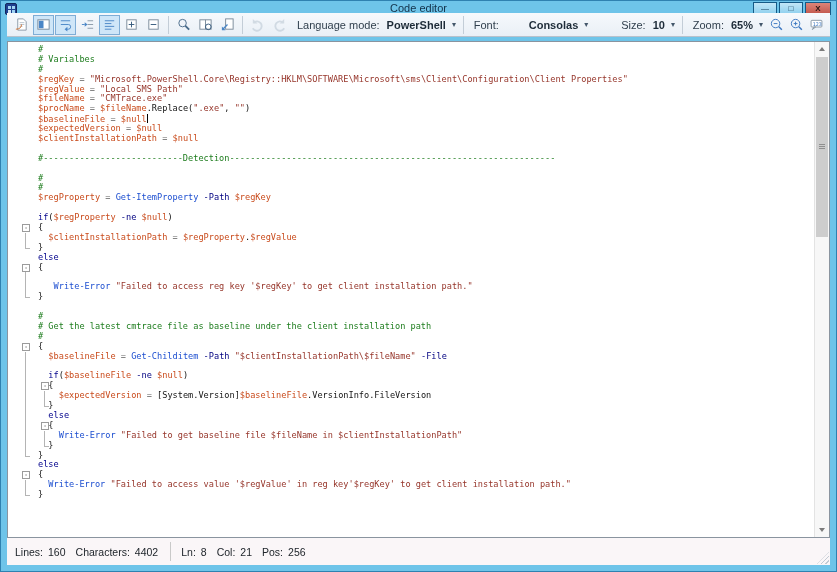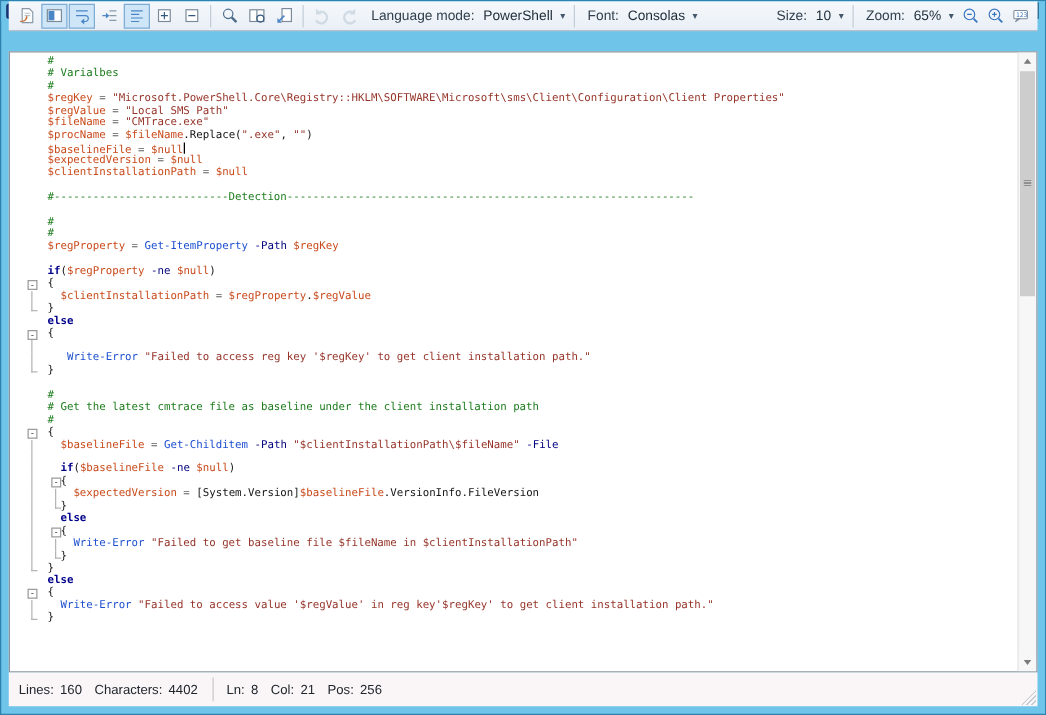--- a/index.html
+++ b/index.html
@@ -6,39 +6,39 @@
   .window{position:relative;width:837px;height:572px;background:#6ec4e9;border:1px solid #2f81b0;box-sizing:border-box;overflow:hidden;}
   
   .titlebar{position:absolute;left:0;top:0;right:0;height:16px;background:#6ec4e9;}
   .appicon{position:absolute;left:4px;top:2px;width:12px;height:12px;background:#1f3f8f;border:1px solid #12265c;border-radius:2px;box-sizing:border-box;}
   .appicon:before{content:"";position:absolute;left:2px;top:2px;width:3px;height:3px;background:#9fd3f2;box-shadow:4px 0 0 #9fd3f2,0 4px 0 #cfe8f8,4px 4px 0 #9fd3f2;}
   .win-title{position:absolute;left:50%;top:1px;transform:translateX(-50%);font-size:11px;color:#13324a;white-space:nowrap;}
   .capbtns{position:absolute;right:5px;top:1px;display:flex;gap:2px;}
   .capbtn{width:24px;height:13px;border:1px solid #155a86;box-sizing:border-box;background:linear-gradient(#c2e6f7,#8ed0ee);font-size:8px;line-height:11px;text-align:center;color:#10344e;padding:0;cursor:default;}
   .capbtn.close{width:26px;background:linear-gradient(#dd8478,#c2584d);font-weight:bold;color:#2a1513;}
   
-  .toolbar{position:absolute;left:6px;right:6px;top:0;height:24px;background:linear-gradient(#f6f9fc,#e9eff6);border-bottom:1px solid #b7c1cc;display:flex;align-items:center;padding:0 4px;box-sizing:border-box;gap:1px;}
+  .toolbar{position:absolute;left:6px;right:6px;top:12px;height:24px;background:linear-gradient(#f6f9fc,#e9eff6);border-bottom:1px solid #b7c1cc;display:flex;align-items:center;padding:0 4px;box-sizing:border-box;gap:1px;}
   .tbtn{width:21px;height:20px;border:1px solid transparent;background:transparent;padding:1px;display:flex;align-items:center;justify-content:center;box-sizing:border-box;}
   .tbtn svg{width:15px;height:15px;}
   .tbtn.pressed{background:#cfe6f8;border-color:#7fadd6;}
   .tbtn.disabled{opacity:.55;}
   .tsep{width:1px;height:18px;background:#c3cdd7;margin:0 3px;}
   .tlabel{font-size:11px;color:#31404e;margin:0 3px 0 6px;white-space:nowrap;}
-  .tvalue{font-size:11px;color:#1d2b38;white-space:nowrap;}
+  .tvalue{font-size:11px;color:#1d2b38;white-space:nowrap;font-weight:bold;}
   .combo{display:flex;align-items:center;gap:6px;padding:1px 3px;}
   .combo .arr{font-size:8px;color:#44576b;}
-  .combo.font-combo{width:130px;justify-content:flex-start;}
+  .combo.font-combo{width:130px;justify-content:center;}
   
   .editor{position:absolute;left:6px;right:6px;top:40px;bottom:33px;background:#fff;border:1px solid #8a949f;box-sizing:border-box;overflow:hidden;}
   .code-area{position:absolute;left:0;top:0;right:15px;bottom:0;overflow:hidden;padding-top:3px;}
   .cl{position:relative;height:9.9px;line-height:9.9px;white-space:pre;font-family:"DejaVu Sans Mono","Liberation Mono",monospace;font-size:8.6px;padding-left:30px;box-sizing:border-box;}
   .tok-c{color:#1e7d1e;}
   .tok-v{color:#c94b1c;}
   .tok-s{color:#96352a;}
-  .tok-k{color:#00008b;font-weight:bold;}
+  .tok-k{color:#00008b;}
   .tok-m{color:#1d4fd0;}
   .tok-p{color:#000080;}
   .tok-o{color:#5f5f5f;}
   .tok-d{color:#141414;}
   .caret{display:inline-block;width:1px;height:9px;background:#000;vertical-align:-1px;}
   .fold{position:absolute;box-sizing:border-box;}
   .fold-open{top:1px;width:8px;height:8px;border:1px solid #9b9b9b;background:#fff;font-size:7px;line-height:6px;text-align:center;color:#333;}
   .fold-bar{top:0;height:9.9px;width:1px;background:#b4b4b4;}
   .fold-end{top:0;height:6px;width:5px;border-left:1px solid #b4b4b4;border-bottom:1px solid #b4b4b4;}
   .fi0.fold-open{left:14px;}

